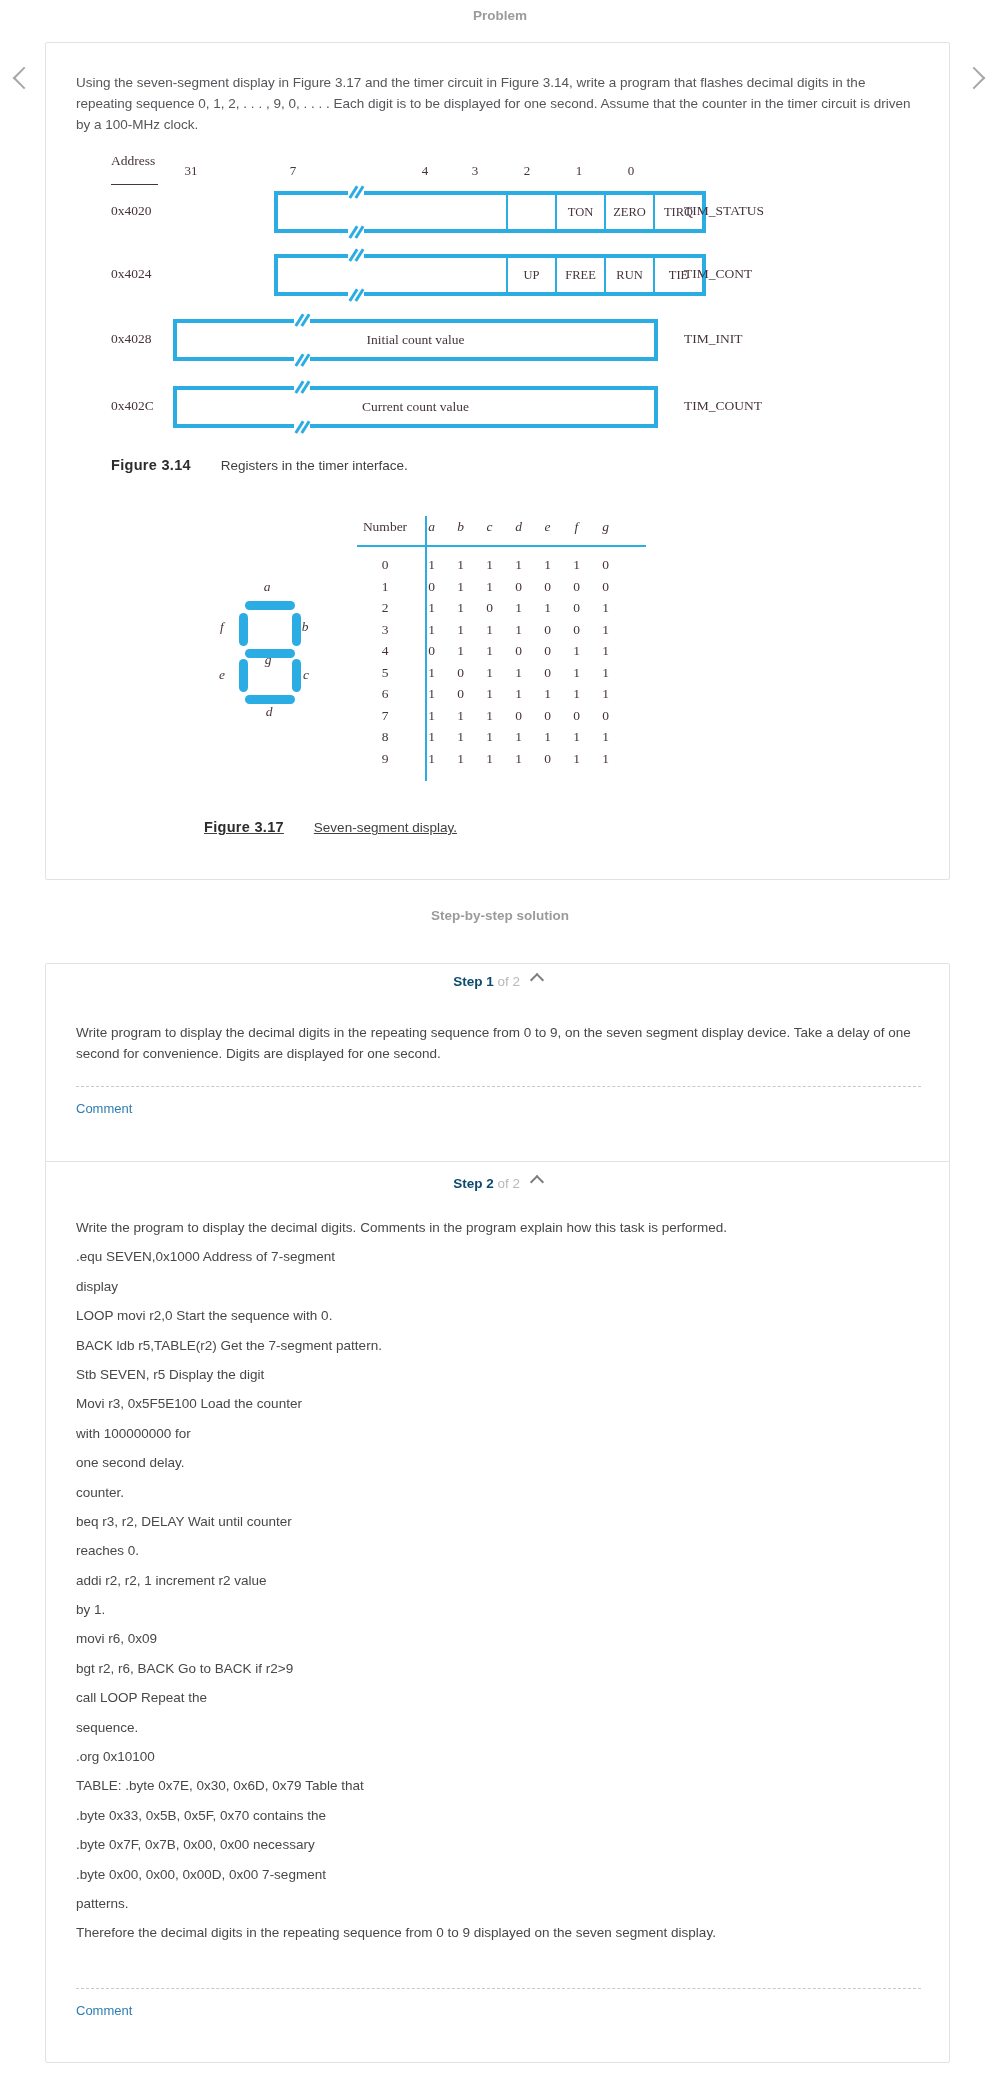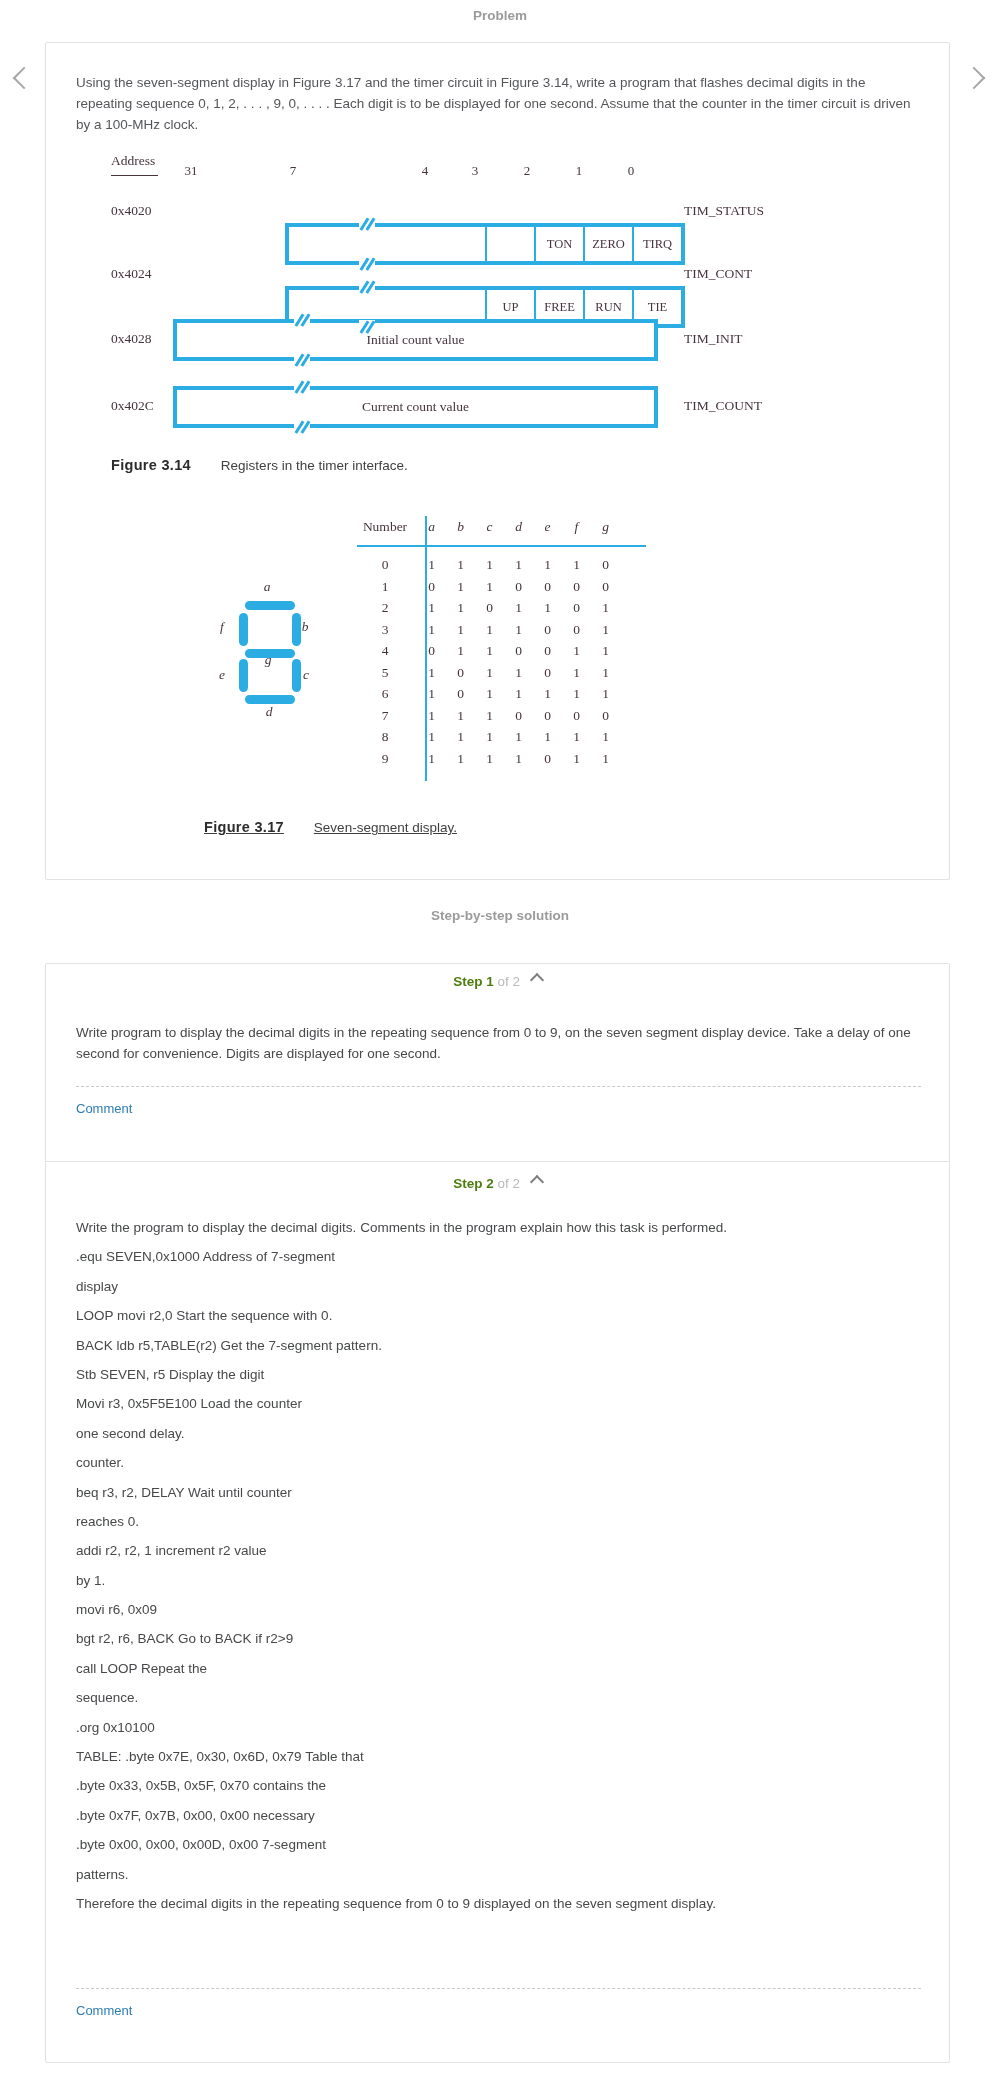--- a/index.html
+++ b/index.html
@@ -23,28 +23,28 @@
   .solution-card { top:963px; height:1100px; }
 
   .problem-text { position:absolute; left:30px; top:29px; width:838px; margin:0;
           font-size:13.5px; line-height:21px; color:#55565a; }
 
   .serif { font-family:"Liberation Serif", serif; color:#46333e; }
 
   
   .fig314 { position:absolute; left:0; top:100px; width:905px; height:360px; }
   .addr-head { position:absolute; left:65px; top:10px; font-size:13.5px;
-          border-bottom:1.5px solid #46333e; padding:0 3px 6px 0; }
+          border-bottom:1.5px solid #46333e; padding:0 3px 15px 0; }
   .bit-label { position:absolute; top:20px; width:20px; text-align:center; font-size:13px; }
   .reg-line  { position:absolute; left:0; width:905px; height:42px; }
   .reg-addr  { position:absolute; left:65px; top:12px; font-size:13.5px; }
   .reg-rlabel{ position:absolute; left:638px; top:12px; font-size:13.5px; }
   .reg-box   { position:absolute; top:0; height:42px; box-sizing:border-box;
           border:4px solid #2bace3; background:#fff; display:flex; }
-  .reg-box.bits { left:239px; width:400px;margin-top:32px; }
+  .reg-box.bits { left:228px; width:432px; }
   .reg-box.wide { left:127px; width:485px; justify-content:center; align-items:center;
           font-size:13.5px; }
   .cell-long { flex:1 1 auto; position:relative; }
   .cell { width:49px; border-left:2px solid #2bace3; display:flex; align-items:center;
           justify-content:center; font-size:12.5px; box-sizing:border-box; }
   .brk { position:absolute; width:16px; height:14px; background:#fff; z-index:2; }
   .brk-top { top:-10px; } .brk-bot { bottom:-10px; }
   .brk .sl { position:absolute; top:0; width:2.5px; height:14px; background:#2bace3;
           transform:rotate(32deg); }
   .sl1 { left:4px; } .sl2 { left:10px; }
@@ -70,21 +70,21 @@
   .th, .td { text-align:center; font-size:13.5px; font-family:"Liberation Serif", serif;
           color:#46333e; }
   .th.it { font-style:italic; }
   .head-line { position:absolute; left:311px; top:34px; width:289px; height:2px;
           background:#2bace3; }
   .vline { position:absolute; left:379px; top:5px; width:2px; height:265px;
           background:#2bace3; }
 
   
   .step-title { position:absolute; left:0; width:100%; text-align:center; font-size:13.5px; }
-  .step-title b { color:#4d7c0f; }
+  .step-title b { color:#0c4a6e; }
   .step-of { color:#b9b9b9; }
   .chev-up-btn { display:inline-block; margin-left:8px; cursor:pointer; }
   .chev-up { display:inline-block; width:8px; height:8px; border-top:2px solid #7d7d7d;
           border-right:2px solid #7d7d7d; transform:rotate(-45deg); vertical-align:1px; }
   .st1 { top:10px; } .st2 { top:212px; }
   .step-par { position:absolute; left:30px; top:58px; width:845px; margin:0;
           font-size:13.5px; line-height:21px; color:#47484a; }
   .dashed { position:absolute; left:30px; width:845px; border-top:1px dashed #c9c9c9; }
   .dash1 { top:122px; } .dash2 { top:1024px; }
   .comment-link { position:absolute; left:30px; font-size:13px; color:#2d7db3;
@@ -387,20 +387,21 @@
         <p>display</p>
 
         <p>LOOP movi r2,0 Start the sequence with 0.</p>
 
         <p>BACK ldb r5,TABLE(r2) Get the 7-segment pattern.</p>
 
         <p>Stb SEVEN, r5 Display the digit</p>
 
         <p>Movi r3, 0x5F5E100 Load the counter</p>
 
+        <p>with 100000000 for</p>
 
         <p>one second delay.</p>
 
 
         <p>counter.</p>
 
         <p>beq r3, r2, DELAY Wait until counter</p>
 
         <p>reaches 0.</p>
 

